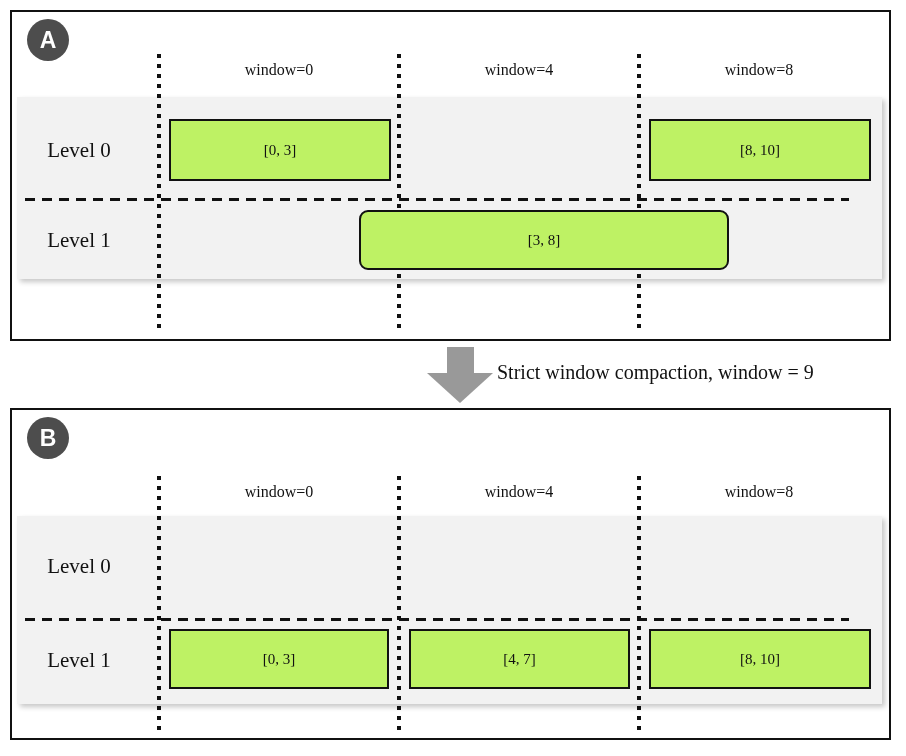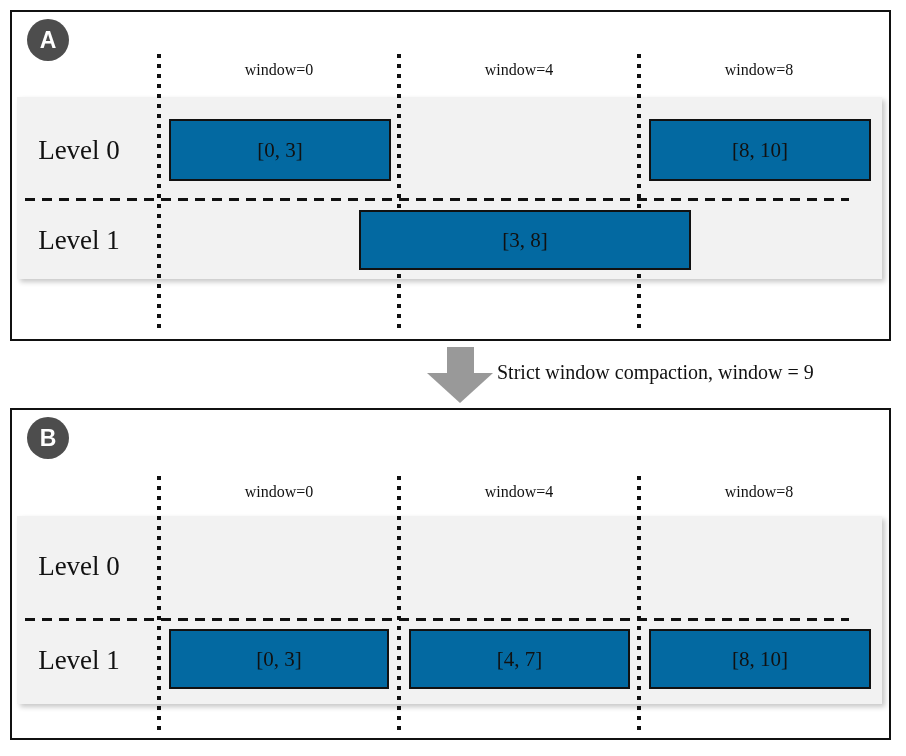--- a/index.html
+++ b/index.html
@@ -29,26 +29,26 @@
   .hdr {
     position:absolute; width:240px; text-align:center; font-size:16px; line-height:26px;
   }
   .dashed {
     position:absolute; left:13px; width:824px; height:3px;
     background-image:repeating-linear-gradient(to right,
       #111111 0px, #111111 10px, transparent 10px, transparent 17px);
   }
   .lvl {
     position:absolute; left:7px; width:120px; text-align:center;
-    font-size:27px; line-height:26px;
+    font-size:21px; line-height:26px;
   }
   .sst {
-    position:absolute; box-sizing:border-box; background:#0369a1;
+    position:absolute; box-sizing:border-box; background:#bef264;
     border:2.5px solid #111111; display:flex; align-items:center; justify-content:center;
-    font-size:21px;
+    font-size:15px;
   }
   .arrow-stem {
     position:absolute; left:447px; top:347px; width:27px; height:27px; background:#999999;
   }
   .arrow-head {
     position:absolute; left:427px; top:373px; width:0; height:0;
     border-left:33px solid transparent; border-right:33px solid transparent;
     border-top:30px solid #999999;
   }
   .transition-label {
@@ -73,21 +73,21 @@
     <div class="hdr" style="left:387px; top:45px;">window=4</div>
     <div class="hdr" style="left:627px; top:45px;">window=8</div>
 
     <div class="dashed" style="top:186px;"></div>
 
     <div class="lvl" style="top:125px;">Level 0</div>
     <div class="lvl" style="top:215px;">Level 1</div>
 
     <div class="sst" style="left:157px; top:107px; width:222px; height:62px;">[0, 3]</div>
     <div class="sst" style="left:637px; top:107px; width:222px; height:62px;">[8, 10]</div>
-    <div class="sst" style="left:347px; top:198px; width:332px; height:60px;">[3, 8]</div>
+    <div class="sst" style="left:347px; top:198px; width:370px; height:60px;border-radius:9px;">[3, 8]</div>
   </section>
 
   <div class="arrow-stem"></div>
   <div class="arrow-head"></div>
   <div class="transition-label">Strict window compaction, window = 9</div>
 
   <section class="panel" style="top:408px; height:332px;">
     <div class="badge">B</div>
 
     <div class="band" style="top:106px; height:188px;"></div>

